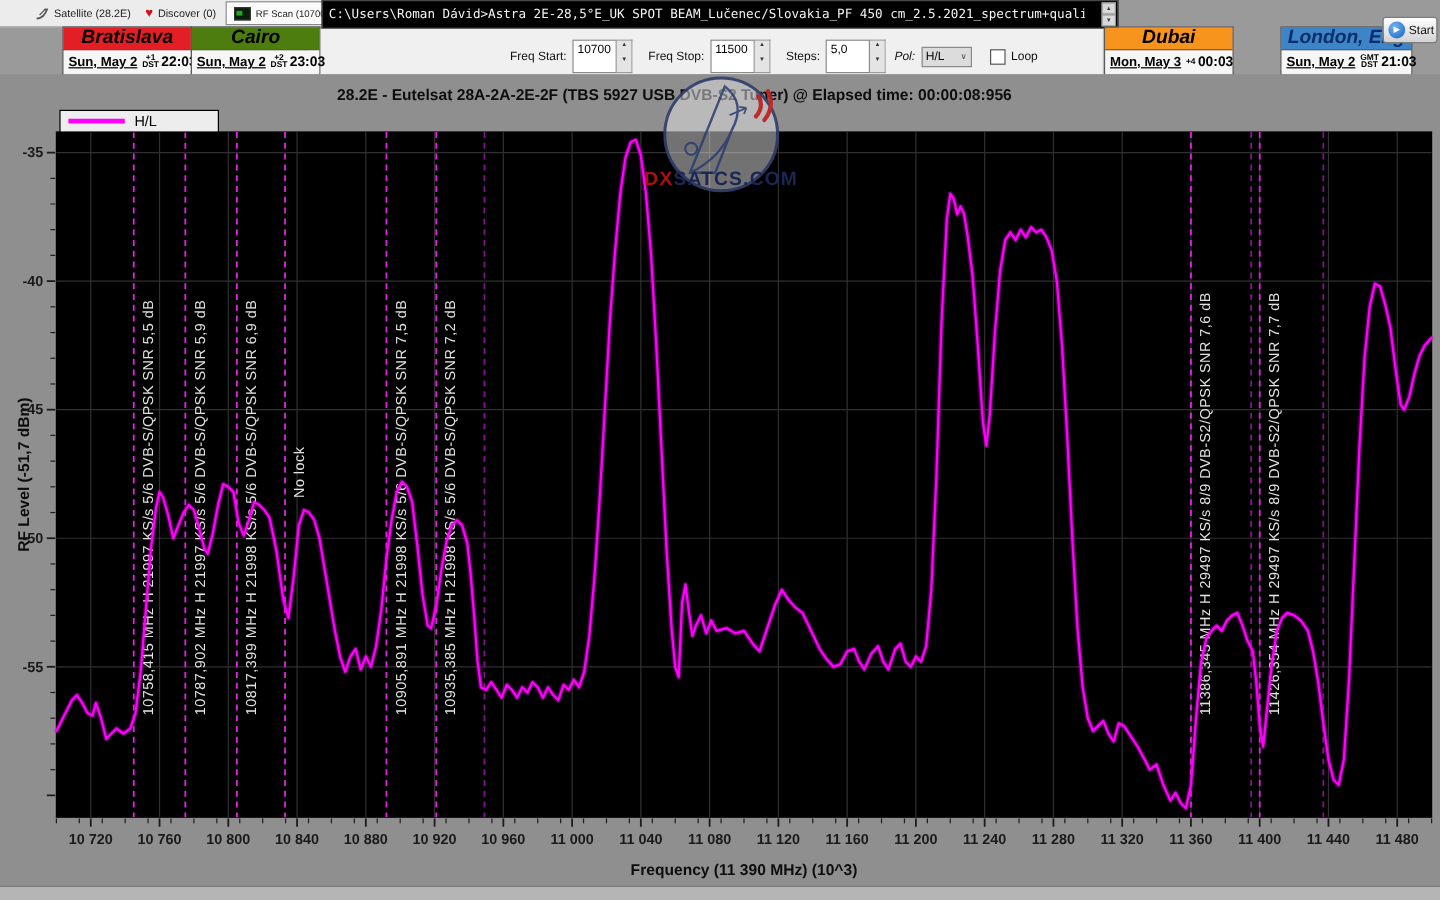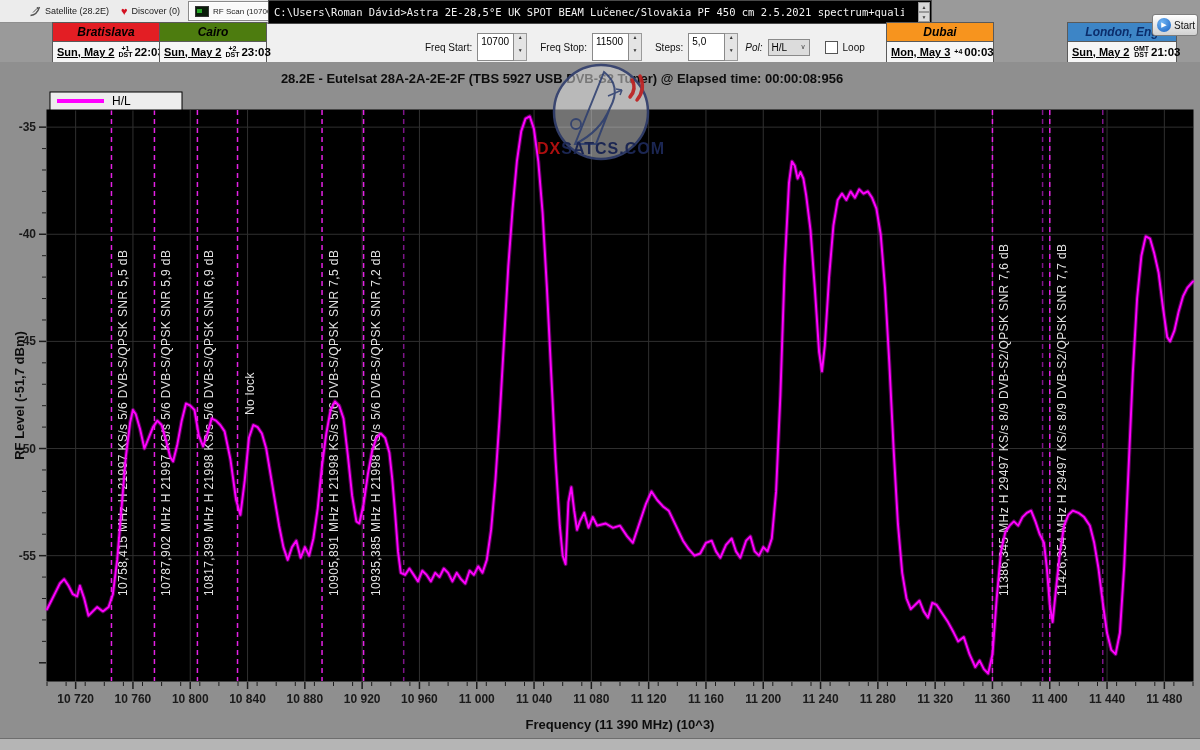--- a/index.html
+++ b/index.html
@@ -36,21 +36,21 @@
   .spin{display:flex;flex-direction:column;width:12px;border:1px solid #9a9a9a;border-left:none;}
   .spin div{flex:1;background:#e4e4e4;font-size:5px;line-height:6px;text-align:center;color:#333;}
   .select{display:flex;align-items:center;justify-content:space-between;width:42px;height:17px;
     background:#dcdcdc;border:1px solid #8a8a8a;font-size:10px;padding:0 3px;box-sizing:border-box;color:#000;}
   .select .arrow{font-size:7px;color:#444;}
   .checkbox{width:11px;height:11px;background:#fff;border:1px solid #555;}
 
   
   .clock-card{position:absolute;top:22px;width:108px;height:40px;border:1px solid #5a5a5a;box-sizing:border-box;}
   .clock-head{height:18px;display:flex;align-items:center;justify-content:center;
-    font-style:italic;font-weight:bold;font-size:12px;border-bottom:1px solid #5a5a5a;}
+    font-style:italic;font-weight:bold;font-size:16px;border-bottom:1px solid #5a5a5a;}
   .clock-row{height:20px;background:#f6f6f6;display:flex;align-items:center;
     font-weight:bold;font-size:11px;color:#000;padding:0 4px;box-sizing:border-box;}
   .clock-date{white-space:nowrap;text-decoration:underline;}
   .tz{display:flex;flex-direction:column;align-items:center;line-height:6px;margin-left:4px;margin-right:2px;}
   .tz .off{font-size:7px;font-weight:bold;}
   .tz .zone{font-size:7px;font-weight:bold;}
   .clock-time{margin-left:auto;font-size:11.5px;}
 
   #start-btn{position:absolute;left:1152px;top:14px;width:46px;height:22px;
     background:linear-gradient(#ffffff,#d2d2d2);border:1px solid #7d7d7d;border-radius:3px;
@@ -151,21 +151,21 @@
       <div class="clock-row">
         <span class="clock-date">Sun, May 2</span>
         <span class="tz">
           <span class="off">+2</span>
           <span class="zone">DST</span>
         </span>
         <span class="clock-time">23:03</span>
       </div>
     </div>
 
-    <div class="clock-card" style="left:886px;text-align:center;">
+    <div class="clock-card" style="left:920px;text-align:center;">
       <div class="clock-head" style="background:#f7941e;color:#000;">Dubai</div>
       <div class="clock-row">
         <span class="clock-date">Mon, May 3</span>
         <span class="tz">
           <span class="off">+4</span>
           <span class="zone"></span>
         </span>
         <span class="clock-time">00:03</span>
       </div>
     </div>

